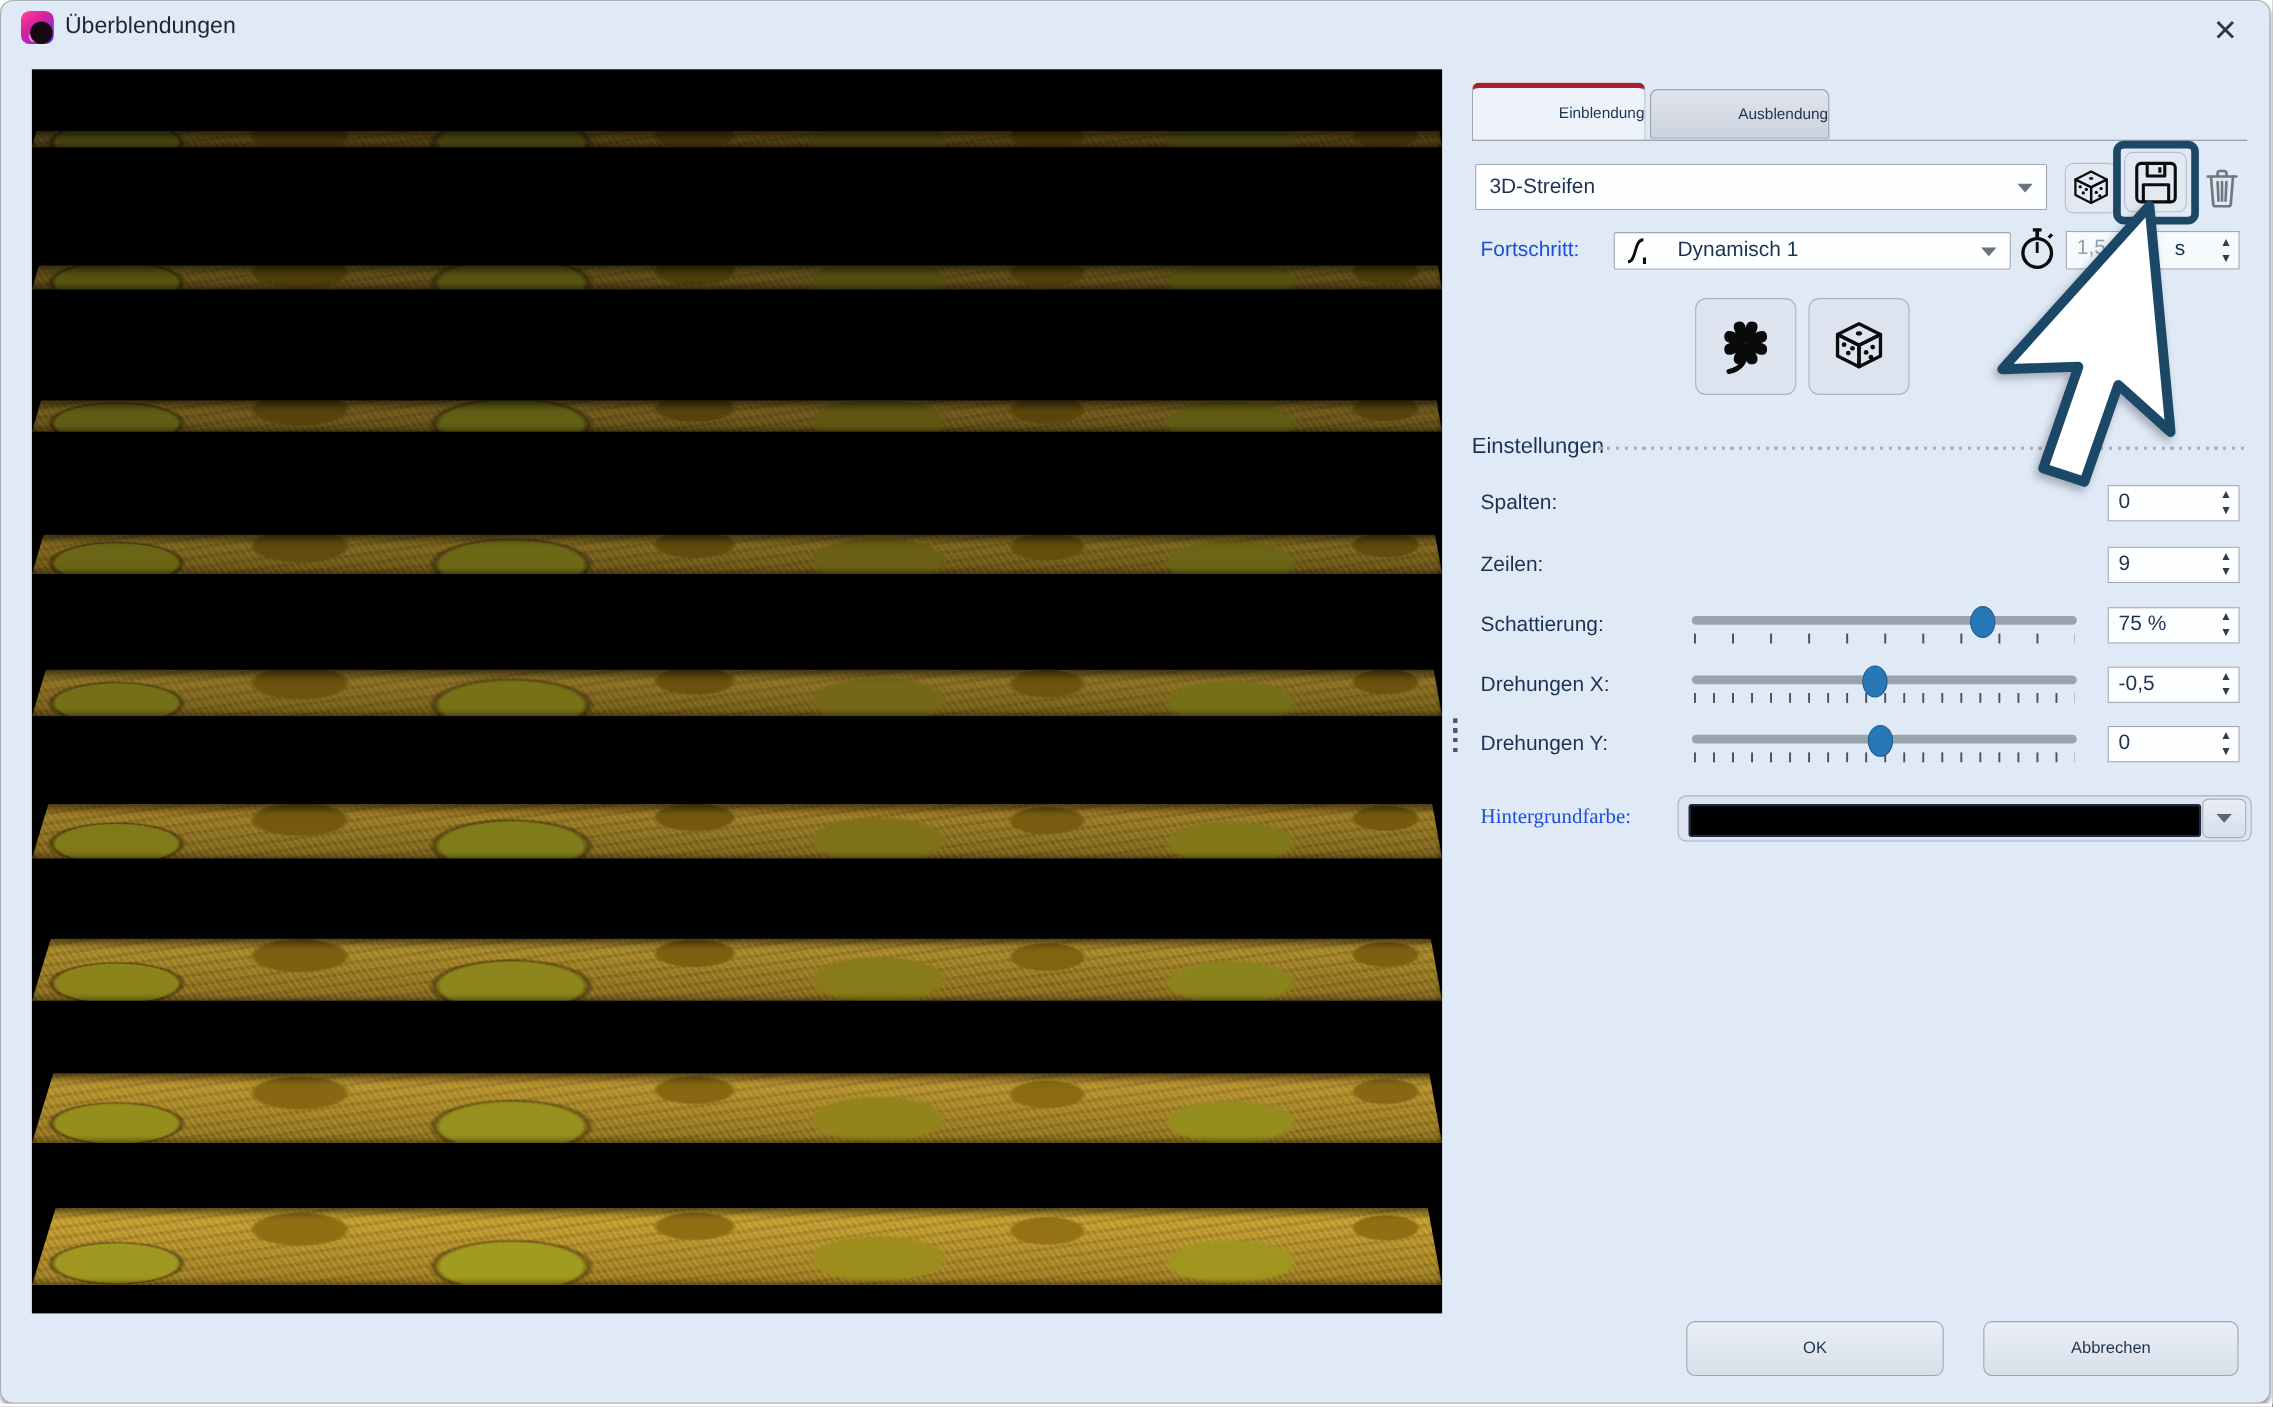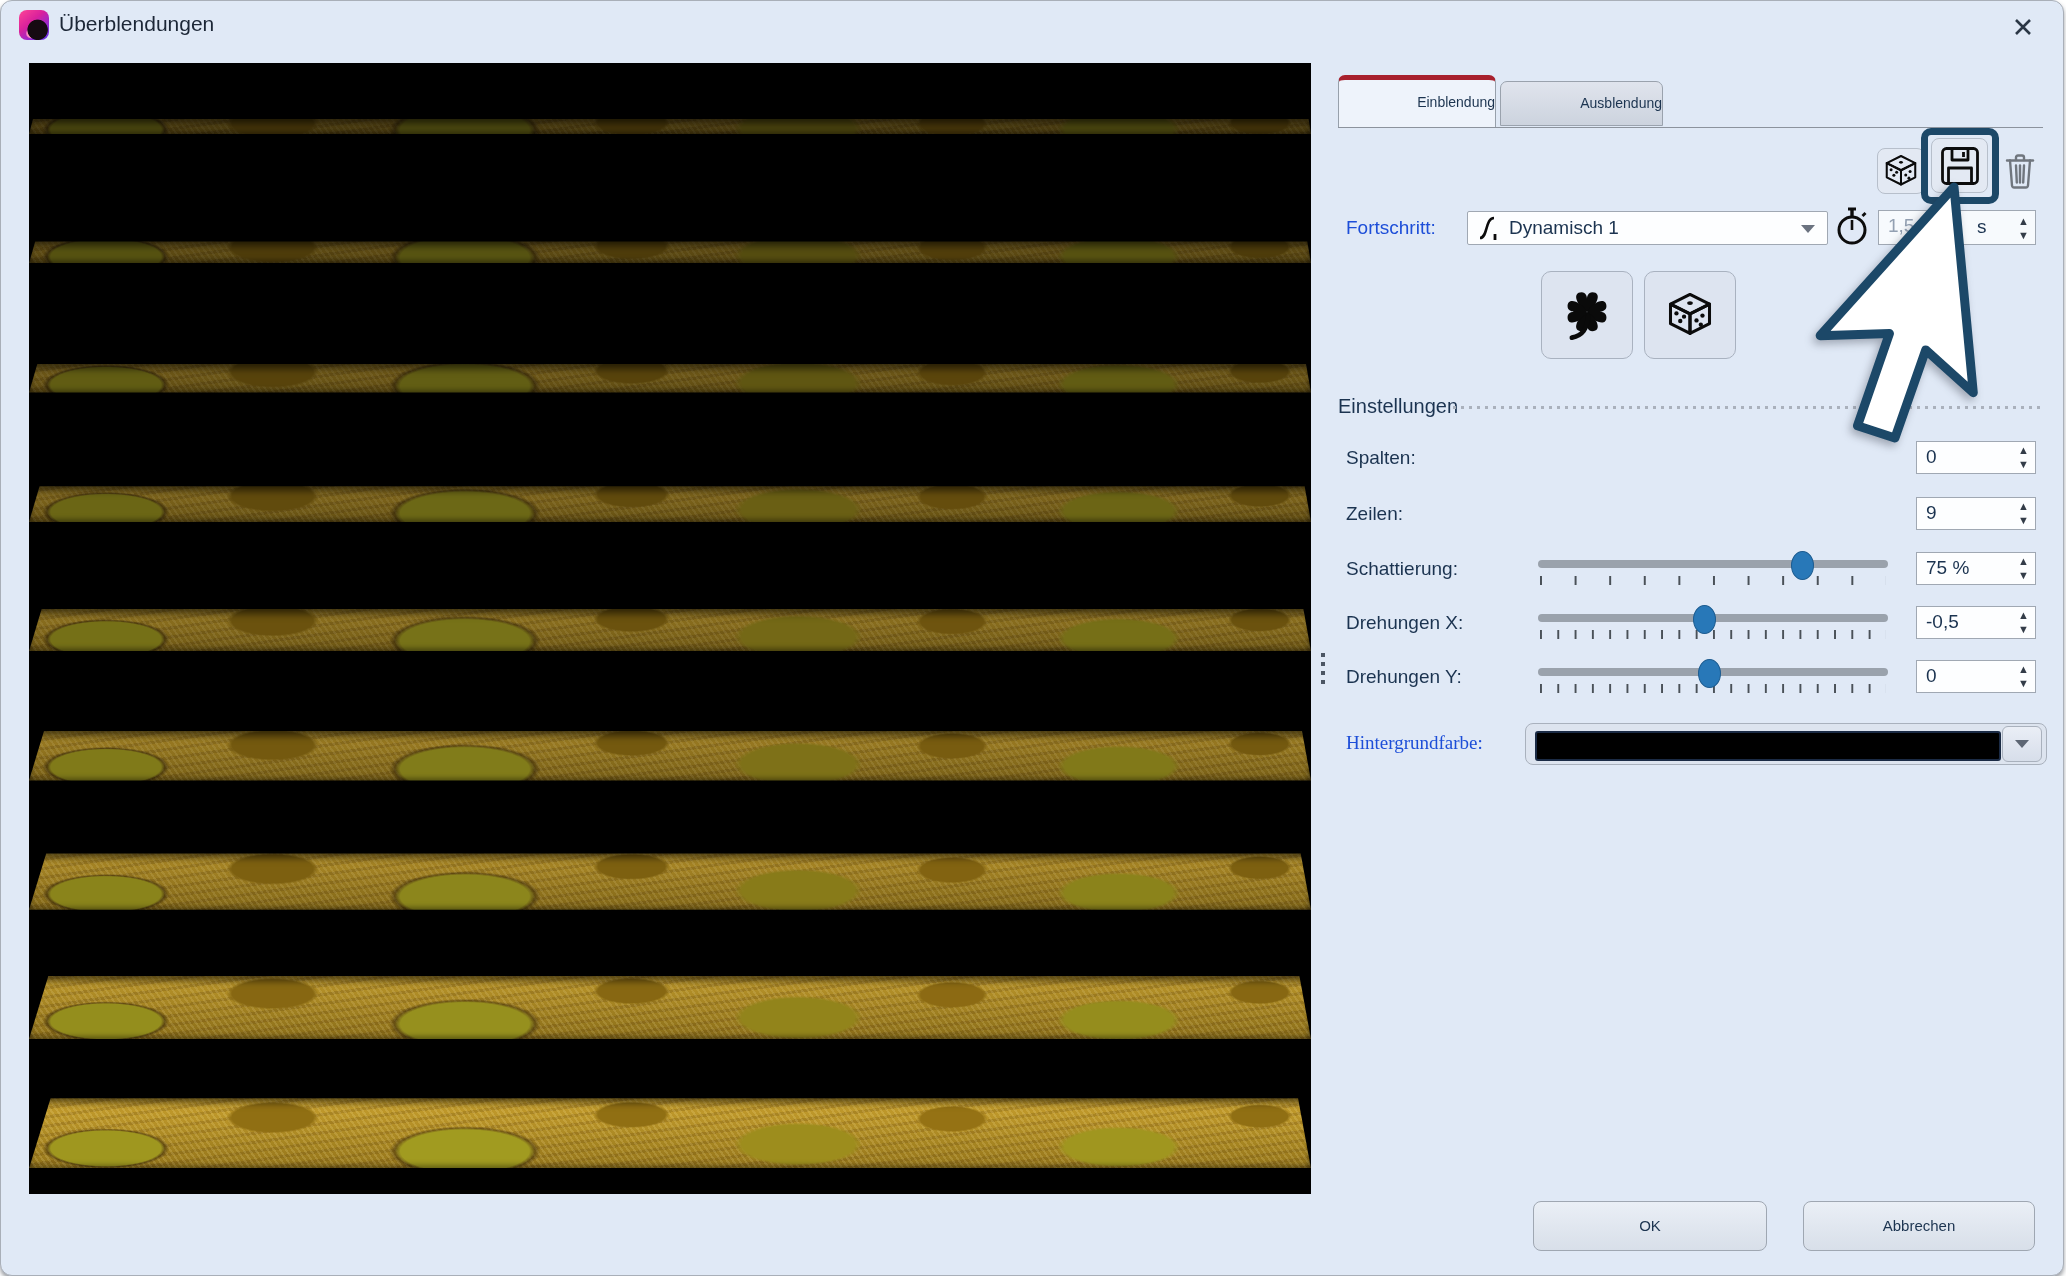--- a/index.html
+++ b/index.html
@@ -112,20 +112,24 @@
       <div class="stripe" style="top: 790.4px; height: 56.4px; filter: brightness(0.908); clip-path: polygon(17.2px 0px, calc(100% - 10.32px) 0px, 100% 100%, 0px 100%);"></div>
       <div class="stripe" style="top: 912.8px; height: 63.3px; filter: brightness(0.976); clip-path: polygon(19.4px 0px, calc(100% - 11.64px) 0px, 100% 100%, 0px 100%);"></div>
       <div class="stripe" style="top: 1035.2px; height: 70.2px; filter: brightness(1.044); clip-path: polygon(21.6px 0px, calc(100% - 12.96px) 0px, 100% 100%, 0px 100%);"></div>
     </div>
   <div class="splitter"></div>
 
   <div class="tab active">Einblendung</div>
   <div class="tab inactive">Ausblendung</div>
   <div class="tabline"></div>
 
+  <div class="combo" style="left:1340px;top:148px;width:520px;height:42px;">
+    <span style="margin-left:12px;">3D-Streifen</span>
+    <span class="arrow"></span>
+  </div>
   <div class="minibtn" style="left:1876px;top:147px;width:48px;height:46px;">
     <svg class="icon-glyph" width="38" height="38" viewBox="0 0 48 48">
       <g stroke="#0b0b0b" stroke-width="2.6" fill="none" stroke-linejoin="round">
         <polygon points="24,5 42,14 24,23 6,14"></polygon>
         <polygon points="6,14 24,23 24,41 6,32"></polygon>
         <polygon points="42,14 42,32 24,41 24,23"></polygon>
       </g>
       <g fill="#0b0b0b">
         <ellipse cx="24" cy="13" rx="2.4" ry="1.7"></ellipse>
         <circle cx="11.5" cy="22.5" r="1.9"></circle>
@@ -160,21 +164,21 @@
       </g>
     </svg>
   </div>
 
   <span class="lblt" style="position:absolute;left:1345px;top:216px;">Fortschritt:</span>
   <div class="combo" style="left:1466px;top:210px;width:361px;height:34px;">
     <svg style="margin-left:9px;" width="24" height="26" viewBox="0 0 24 26">
       <path d="M3,23 C11,23 8,3 17,3" stroke="#0c0c0c" stroke-width="2.6" fill="none"></path>
       <line x1="18" y1="19" x2="18" y2="25" stroke="#0c0c0c" stroke-width="2.8"></line>
     </svg>
-    <span style="margin-left:8px;">Dynamisch 1</span>
+    <span style="margin-left:24px;">Dynamisch 1</span>
     <span class="arrow"></span>
   </div>
   <svg style="position:absolute;left:1834px;top:206px;" width="34" height="40" viewBox="0 0 34 40">
     <g stroke="#0c0c0c" fill="none">
       <circle cx="17" cy="23" r="13" stroke-width="3"></circle>
       <line x1="17" y1="23" x2="17" y2="13" stroke-width="2.6"></line>
       <line x1="13" y1="2" x2="21" y2="2" stroke-width="3"></line>
       <line x1="17" y1="3" x2="17" y2="9" stroke-width="3.4"></line>
       <line x1="27.5" y1="9" x2="30.5" y2="6" stroke-width="2.8"></line>
     </g>

